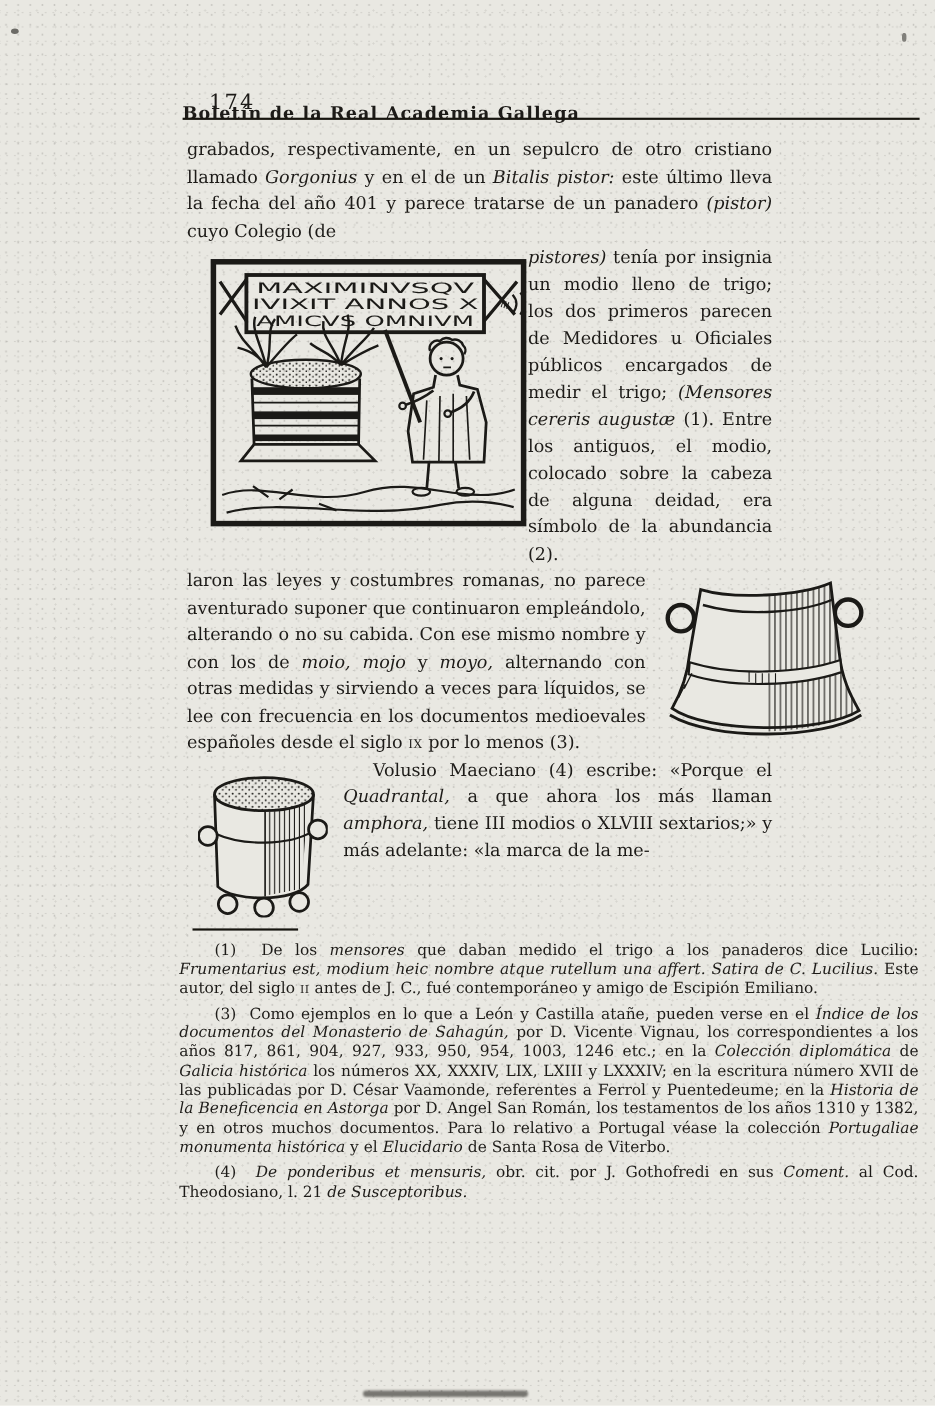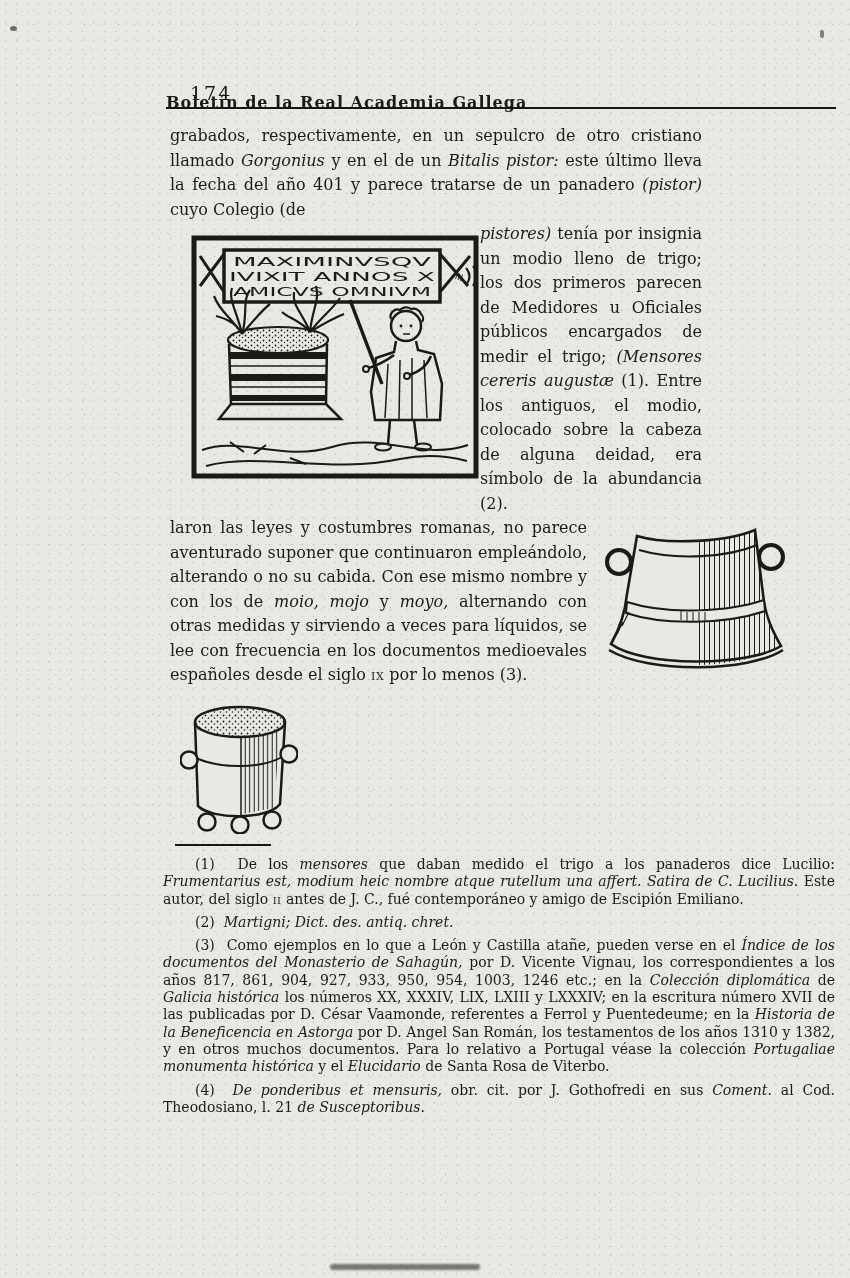--- a/index.html
+++ b/index.html
@@ -184,27 +184,27 @@
           <circle cx="9" cy="64" r="8.5" fill="#e9e8e2" stroke-width="2.5"></circle>
           <circle cx="109" cy="58" r="8.5" fill="#e9e8e2" stroke-width="2.5"></circle>
           <circle cx="27" cy="126" r="8.5" fill="#e9e8e2" stroke-width="2.5"></circle>
           <circle cx="60" cy="129" r="8.5" fill="#e9e8e2" stroke-width="2.5"></circle>
           <circle cx="92" cy="124" r="8.5" fill="#e9e8e2" stroke-width="2.5"></circle>
         </g>
       </svg>
     </div>
 
 
+    <p class="ind"><span>Volusio Maeciano (4) escribe: «Porque el </span><span class="i">Quadrantal,</span><span> a que ahora los más llaman </span><span class="i">amphora,</span><span> tiene III modios o XLVIII sextarios;» y más adelante: «la marca de la me-</span></p>
 
   </div>
 
   <div class="footnotes">
     <div class="fn-rule"></div>
     <p><span>(1)&nbsp;&nbsp;De los </span><span class="i">mensores</span><span> que daban medido el trigo a los panaderos dice Lucilio: </span><span class="i">Frumentarius est, modium heic nombre atque rutellum una affert. Satira de C. Lucilius.</span><span> Este autor, del siglo </span><span class="sc">ii</span><span> antes de J. C., fué contemporáneo y amigo de Escipión Emiliano.</span></p>
-    <p><span>(2)&nbsp;&nbsp;</span><span class="i">Martigni; Dict. des. antiq. chret.</span></p>
     <p><span>(3)&nbsp;&nbsp;Como ejemplos en lo que a León y Castilla atañe, pueden verse en el </span><span class="i">Índice de los documentos del Monasterio de Sahagún,</span><span> por D. Vicente Vignau, los correspondientes a los años 817, 861, 904, 927, 933, 950, 954, 1003, 1246 etc.; en la </span><span class="i">Colección diplomática</span><span> de </span><span class="i">Galicia histórica</span><span> los números XX, XXXIV, LIX, LXIII y LXXXIV; en la escritura número XVII de las publicadas por D. César Vaamonde, referentes a Ferrol y Puentedeume; en la </span><span class="i">Historia de la Beneficencia en Astorga</span><span> por D. Angel San Román, los testamentos de los años 1310 y 1382, y en otros muchos documentos. Para lo relativo a Portugal véase la colección </span><span class="i">Portugaliae monumenta histórica</span><span> y el </span><span class="i">Elucidario</span><span> de Santa Rosa de Viterbo.</span></p>
     <p><span>(4)&nbsp;&nbsp;</span><span class="i">De ponderibus et mensuris,</span><span> obr. cit. por J. Gothofredi en sus </span><span class="i">Coment.</span><span> al Cod. Theodosiano, l. 21 </span><span class="i">de Susceptoribus.</span></p>
   </div>
 
   <div class="smudge-bottom"></div>
   <div class="speck-a"></div>
   <div class="speck-b"></div>
 
 </div>
 

